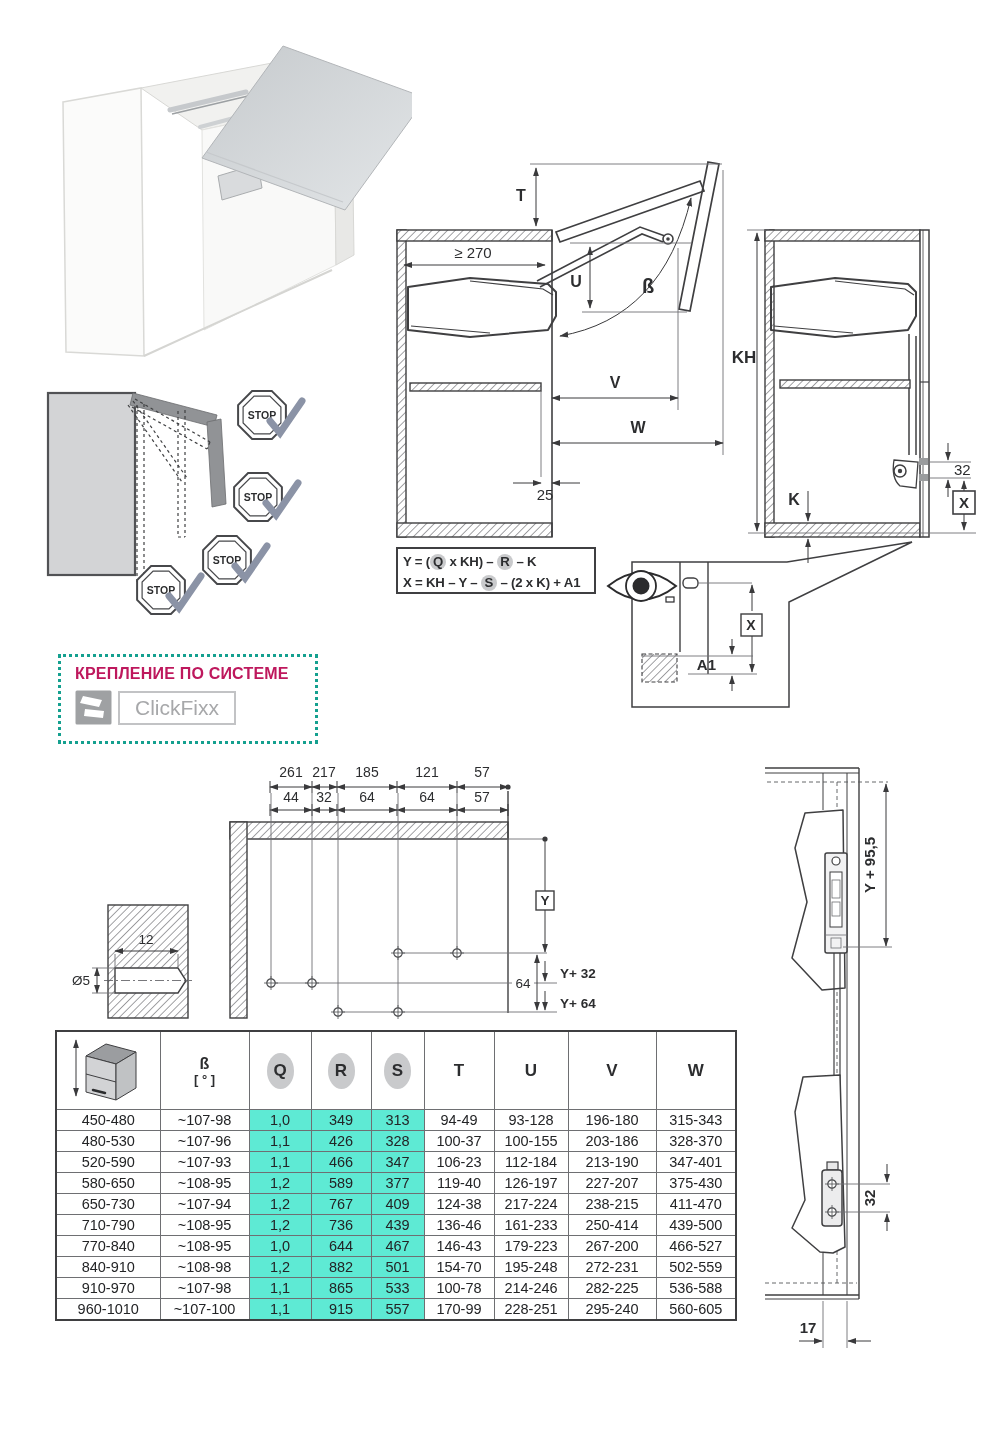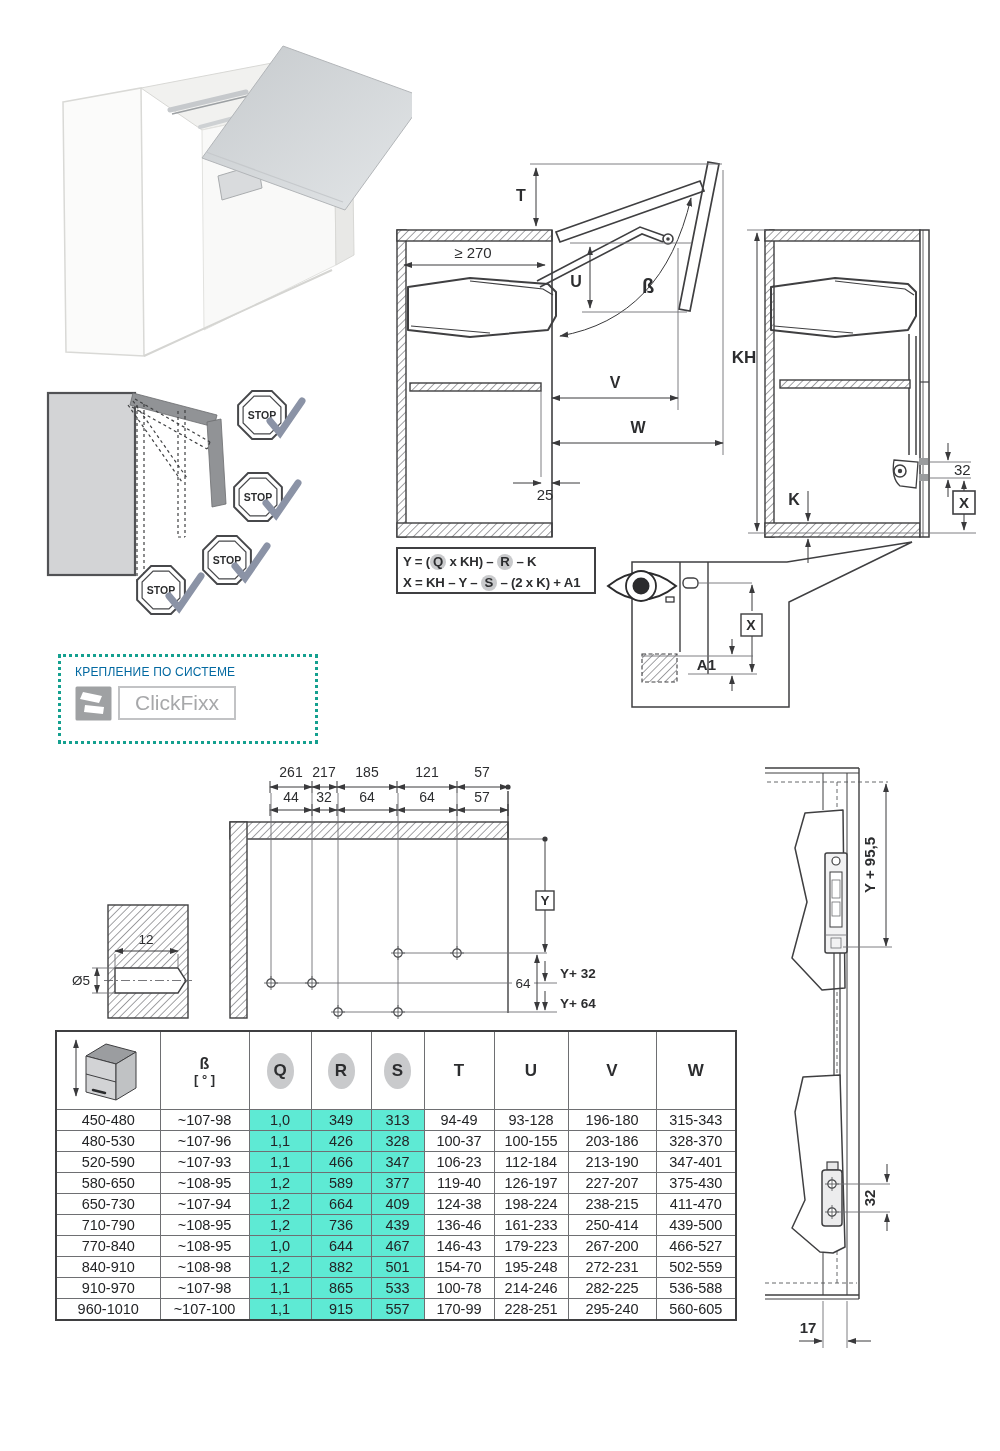--- a/index.html
+++ b/index.html
@@ -14,22 +14,22 @@
   .dime{stroke:#3a3a3c;stroke-width:1;fill:none;marker-end:url(#ar)}
   .lbl{font-size:14px}
   .big{font-size:16px;font-weight:bold}
   
   #formula{left:396px;top:547px;width:200px;height:47px;border:2px solid #3f3f41;
     font-weight:bold;font-size:13.2px;line-height:21px;padding:2px 0 0 5px;white-space:nowrap;letter-spacing:-0.2px}
   .circ{display:inline-block;min-width:16px;height:16px;line-height:16px;border-radius:50%;
     background:#c9cacc;text-align:center;padding:0 1px}
   
   #clickfixx{left:58px;top:654px;width:260px;height:90px;border:3px dotted #14a08f;padding:8px 10px 0 14px}
-  #clickfixx .ttl{font-weight:normal;font-size:12px;color:#0369a1;letter-spacing:.2px}
-  #clickfixx .row{display:flex;align-items:flex-start;margin-top:7px}
+  #clickfixx .ttl{font-weight:bold;font-size:16px;color:#be185d;letter-spacing:.2px}
+  #clickfixx .row{display:flex;align-items:center;margin-top:7px}
   #clickfixx .brand{border:2px solid #c2c3c5;color:#a7a8aa;font-size:21px;padding:3px 15px;margin-left:6px}
   
   #spec{position:absolute;left:55px;top:1030px;width:680px;border-collapse:collapse;table-layout:fixed;border:2px solid #3f3f41}
   #spec th,#spec td{border:1px solid #6e6f72;text-align:center;vertical-align:middle}
   #spec thead th{height:76px;font-size:17px;font-weight:bold;background:#fff}
   #spec tbody td{height:21px;font-size:14.5px;font-weight:400;color:#232426}
   #spec td.gray{background:#5eead4}
   .ell{display:inline-block;width:27px;height:36px;line-height:36px;border-radius:50%;background:#c9cacc}
   .bhdr1{font-size:16px;font-weight:bold;line-height:17px}
   .bhdr2{font-size:13px;font-weight:bold;line-height:15px}
@@ -449,24 +449,24 @@
         <td class="gray">377</td>
         <td>119-40</td>
         <td>126-197</td>
         <td>227-207</td>
         <td>375-430</td>
       </tr>
       <tr>
         <td>650-730</td>
         <td>~107-94</td>
         <td class="gray">1,2</td>
-        <td class="gray">664</td>
+        <td class="gray">767</td>
         <td class="gray">409</td>
         <td>124-38</td>
-        <td>198-224</td>
+        <td>217-224</td>
         <td>238-215</td>
         <td>411-470</td>
       </tr>
       <tr>
         <td>710-790</td>
         <td>~108-95</td>
         <td class="gray">1,2</td>
         <td class="gray">736</td>
         <td class="gray">439</td>
         <td>136-46</td>

